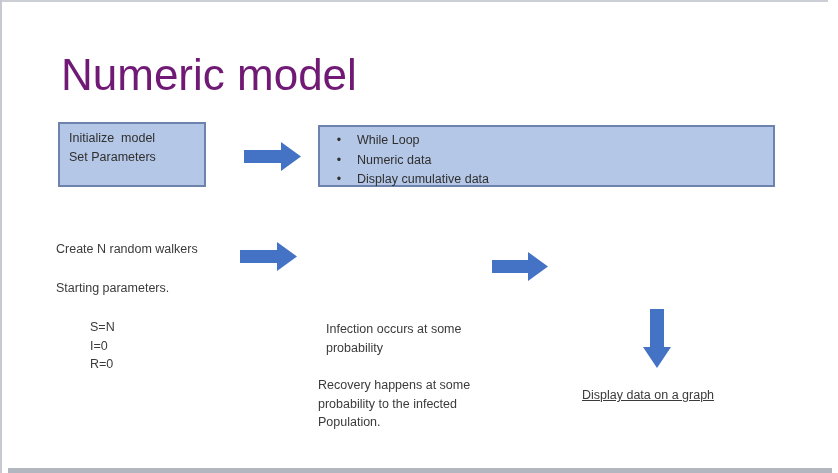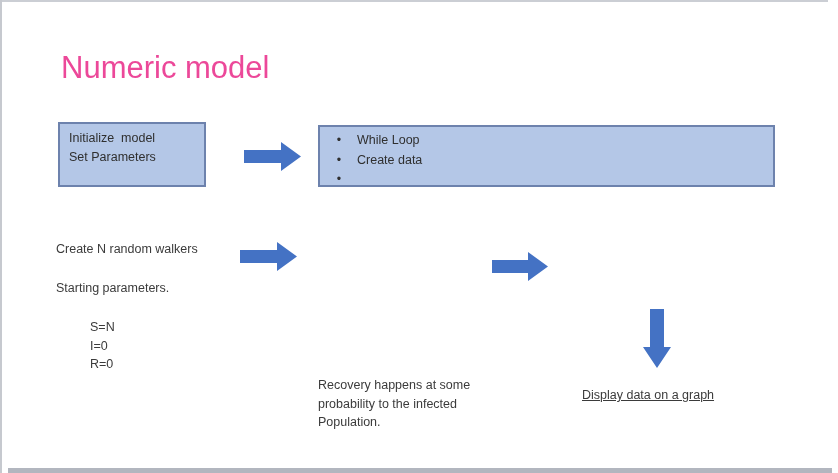--- a/index.html
+++ b/index.html
@@ -7,21 +7,21 @@
     position:relative;width:838px;height:473px;background:#ffffff;
     overflow:hidden;font-family:"Liberation Sans",sans-serif;color:#3b3b3b;
   }
   
   .frame-top{position:absolute;left:0;top:0;width:828px;height:2px;background:#cbced4;}
   .frame-left{position:absolute;left:0;top:0;width:2px;height:473px;background:#c6c9cf;}
   .frame-bottom{position:absolute;left:8px;top:468px;width:824px;height:5px;background:#b2b6bf;}
 
   .title{
     position:absolute;left:61px;top:50px;margin:0;
-    font-size:31px;font-weight:400;color:#ec4899;letter-spacing:0px;
+    font-size:44px;font-weight:400;color:#701a75;letter-spacing:0px;
   }
 
   .box{
     position:absolute;background:#b4c7e7;border:2px solid #6d82ad;box-sizing:border-box;
   }
   .box1{left:58px;top:122px;width:148px;height:65px;}
   .box1-text{
     padding:5px 0 0 9px;font-size:12.5px;line-height:19px;color:#2f2f2f;white-space:pre-wrap;
   }
   .box2{left:318px;top:125px;width:457px;height:62px;}
@@ -66,38 +66,41 @@
   </svg>
 
   <div class="box box2">
     <ul>
       <li>
         <span class="bullet">•</span>
         <span>While Loop</span>
       </li>
       <li>
         <span class="bullet">•</span>
-        <span>Create data</span>
+        <span>Numeric data</span>
       </li>
       <li>
         <span class="bullet">•</span>
+        <span>Display cumulative data</span>
       </li>
     </ul>
   </div>
 
   <div class="txt t-startparams">Starting parameters.</div>
   <div class="txt t-create">Create N random walkers</div>
   <div class="txt t-params">S=N
 I=0
 R=0</div>
 
   <svg class="arrow arrow2" width="57" height="29" viewBox="0 0 57 29">
     <polygon points="0,8 37,8 37,0 57,14.5 37,29 37,21 0,21" fill="#4472c4"></polygon>
   </svg>
 
+  <div class="txt t-mid2">Infection occurs at some
+probability</div>
   <div class="txt t-mid3">Recovery happens at some
 probability to the infected
 Population.</div>
 
   <svg class="arrow arrow3" width="56" height="29" viewBox="0 0 56 29">
     <polygon points="0,8 36,8 36,0 56,14.5 36,29 36,21 0,21" fill="#4472c4"></polygon>
   </svg>
 
 
   <svg class="arrow arrow4" width="28" height="59" viewBox="0 0 28 59">

